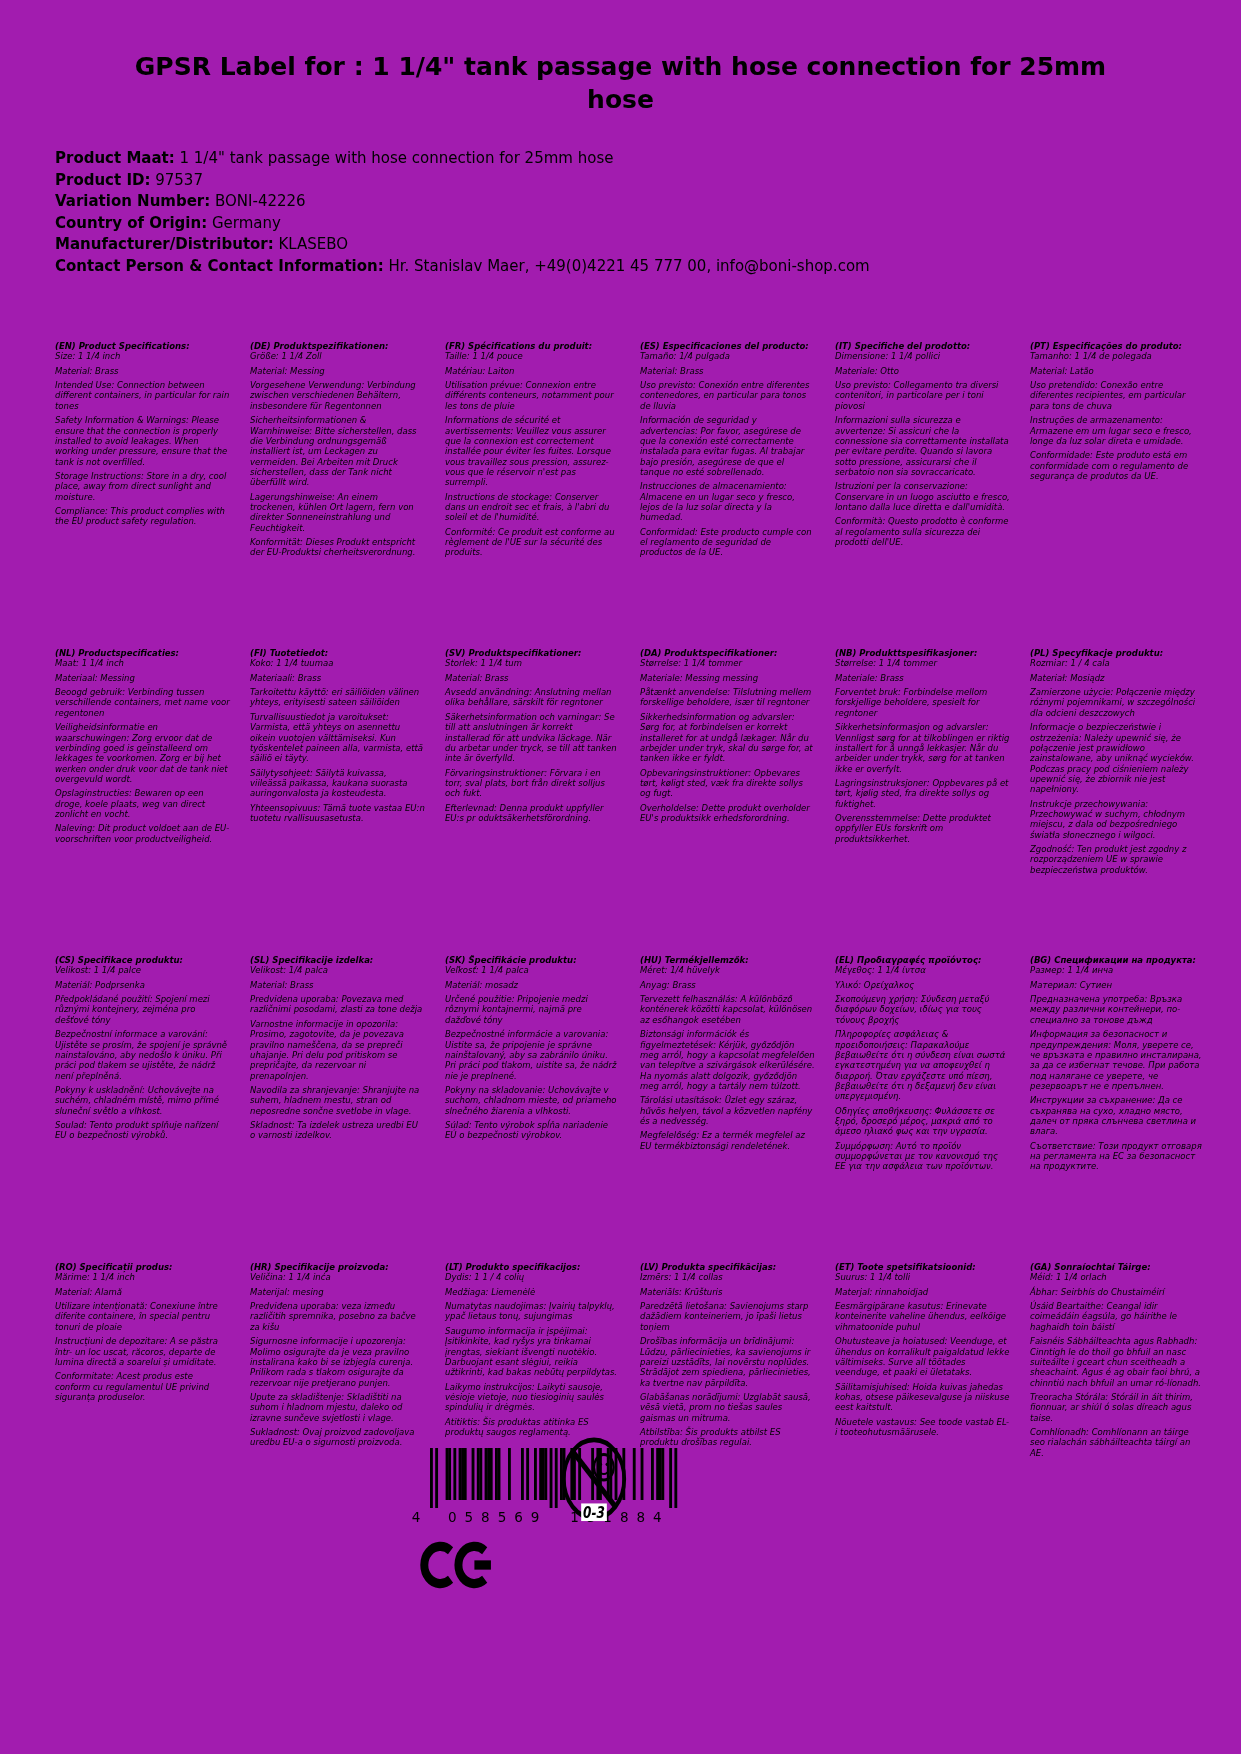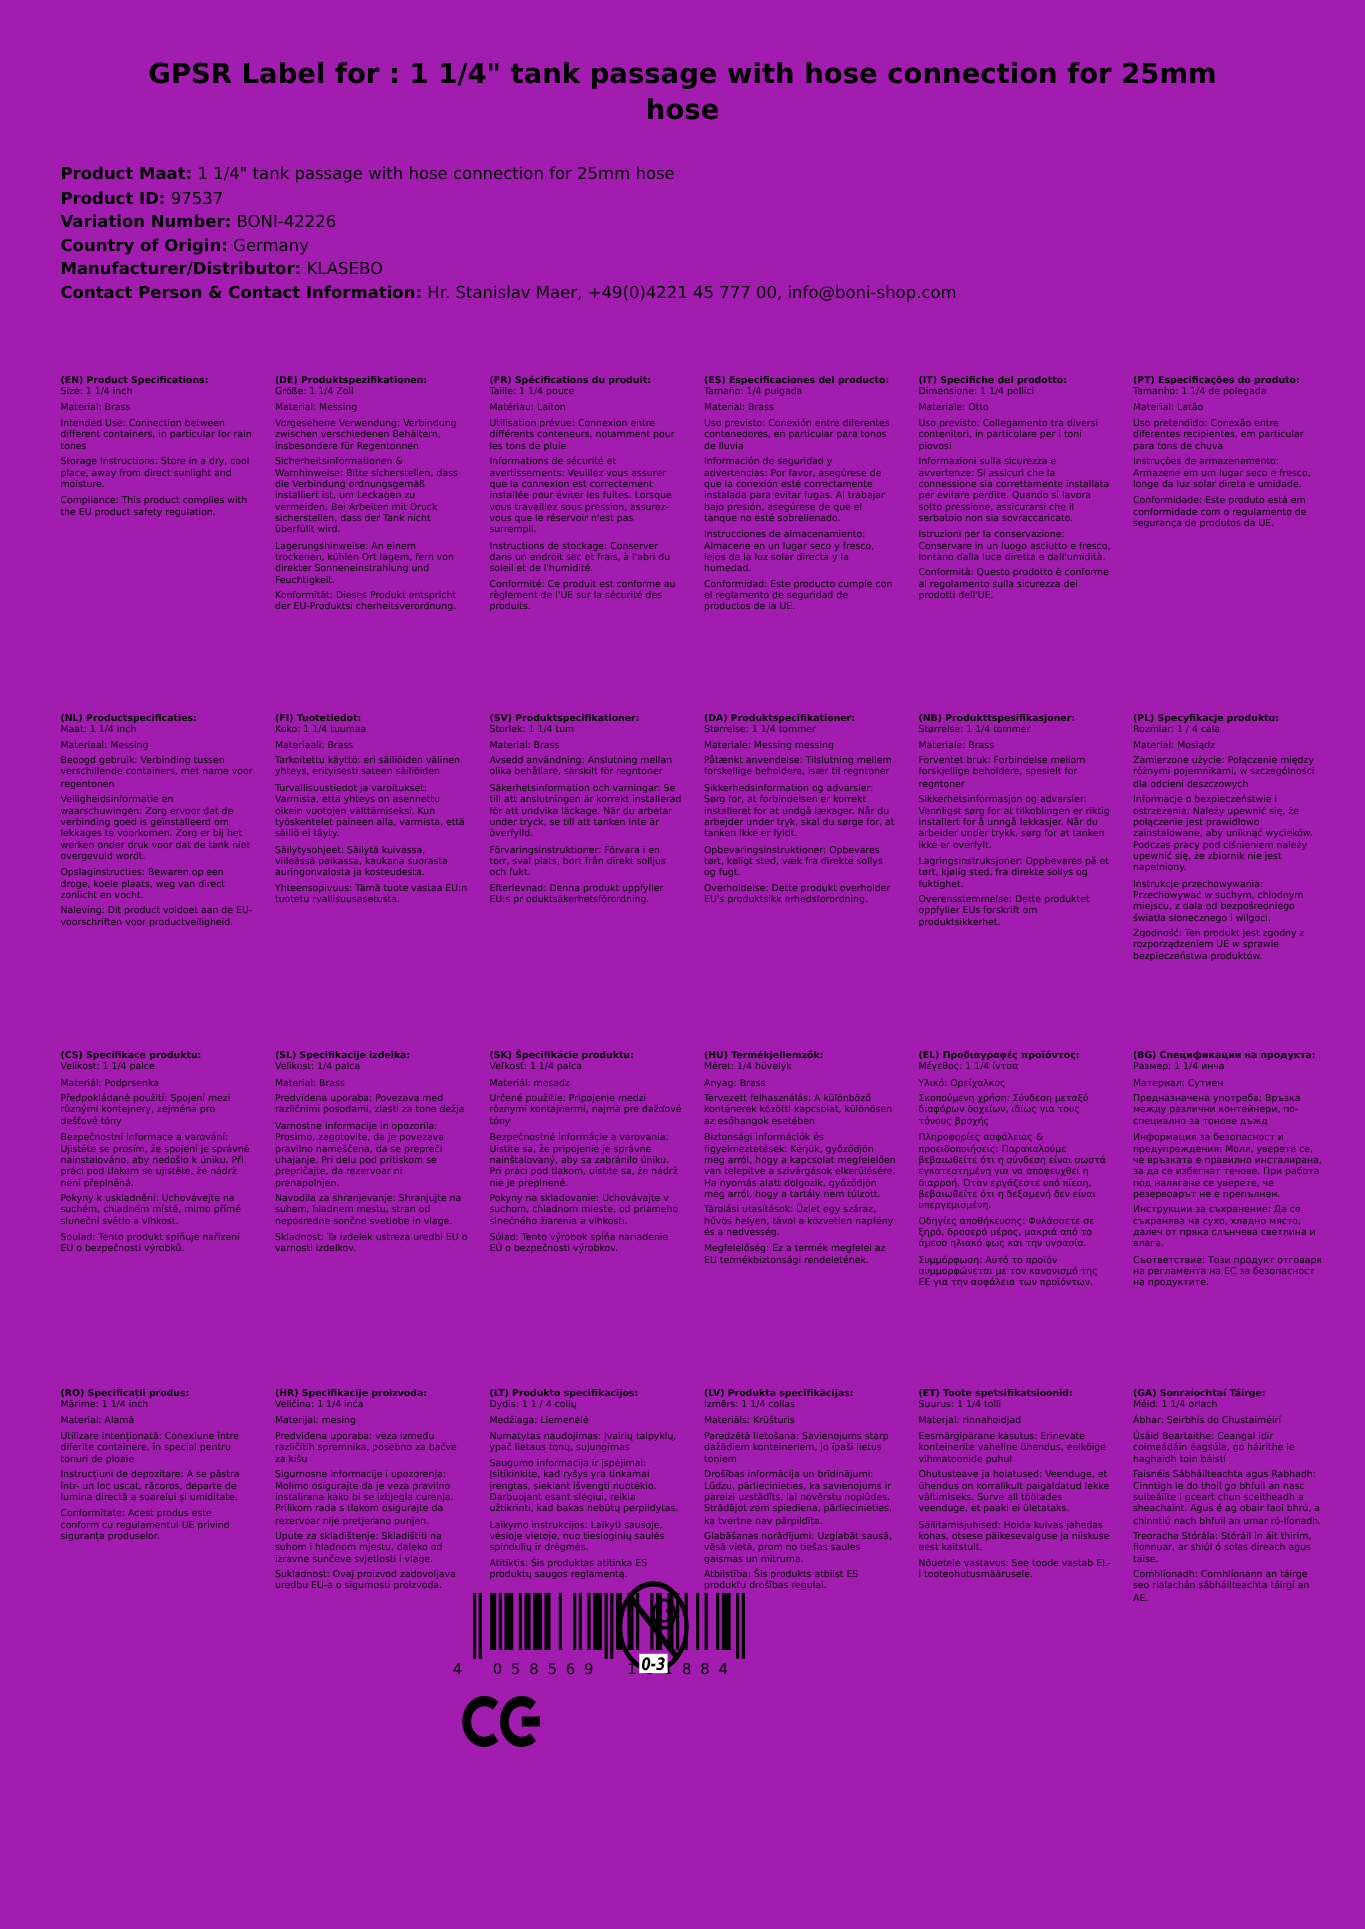--- a/index.html
+++ b/index.html
@@ -11,20 +11,21 @@
     margin:0 115px; padding-top:50px; text-align:center;
     font-size:25px; font-weight:bold; line-height:1.32;
   }
   .product-info { position:absolute; left:55px; top:148px; font-size:15px; line-height:21.6px; }
   .pi-label { font-weight:bold; }
   .pi-value { font-weight:normal; }
   .lang-grid {
     position:absolute; left:55px; top:341px; width:1150px;
     display:grid; grid-template-columns:repeat(6, 1fr); column-gap:20px;
     grid-auto-rows:307px;
+    font-style:italic;
   }
   .lang-block { font-size:8.5px; line-height:1.22; }
   .lang-header { font-weight:bold; }
   .lang-par { margin:4px 0 0 0; }
   .lang-par.first { margin-top:0; }
   .barcode-wrap { position:absolute; left:400px; top:1448px; }
   .ce-mark { position:absolute; left:420px; top:1534px; }
   .age-mark { position:absolute; left:560px; top:1435px;font-style:italic; }
 </style>
 </head>
@@ -42,20 +43,21 @@
       <div><span class="pi-label">Manufacturer/Distributor:</span><span class="pi-value">&nbsp;KLASEBO</span></div>
       <div><span class="pi-label">Contact Person &amp; Contact Information:</span><span class="pi-value">&nbsp;Hr. Stanislav Maer, +49(0)4221 45 777 00, info@boni-shop.com</span></div>
     </div>
 
   <div class="lang-grid">
       <div class="lang-block">
         <div class="lang-header">(EN) Product Specifications:</div>
         <p class="lang-par first">Size: 1 1/4 inch</p>
         <p class="lang-par">Material: Brass</p>
         <p class="lang-par">Intended Use: Connection between different containers, in particular for rain tones</p>
+        <p class="lang-par">Safety Information &amp; Warnings: Please ensure that the connection is properly installed to avoid leakages. When working under pressure, ensure that the tank is not overfilled.</p>
         <p class="lang-par">Storage Instructions: Store in a dry, cool place, away from direct sunlight and moisture.</p>
         <p class="lang-par">Compliance: This product complies with the EU product safety regulation.</p>
       </div>
       <div class="lang-block">
         <div class="lang-header">(DE) Produktspezifikationen:</div>
         <p class="lang-par first">Größe: 1 1/4 Zoll</p>
         <p class="lang-par">Material: Messing</p>
         <p class="lang-par">Vorgesehene Verwendung: Verbindung zwischen verschiedenen Behältern, insbesondere für Regentonnen</p>
         <p class="lang-par">Sicherheitsinformationen &amp; Warnhinweise: Bitte sicherstellen, dass die Verbindung ordnungsgemäß installiert ist, um Leckagen zu vermeiden. Bei Arbeiten mit Druck sicherstellen, dass der Tank nicht überfüllt wird.</p>
         <p class="lang-par">Lagerungshinweise: An einem trockenen, kühlen Ort lagern, fern von direkter Sonneneinstrahlung und Feuchtigkeit.</p>

